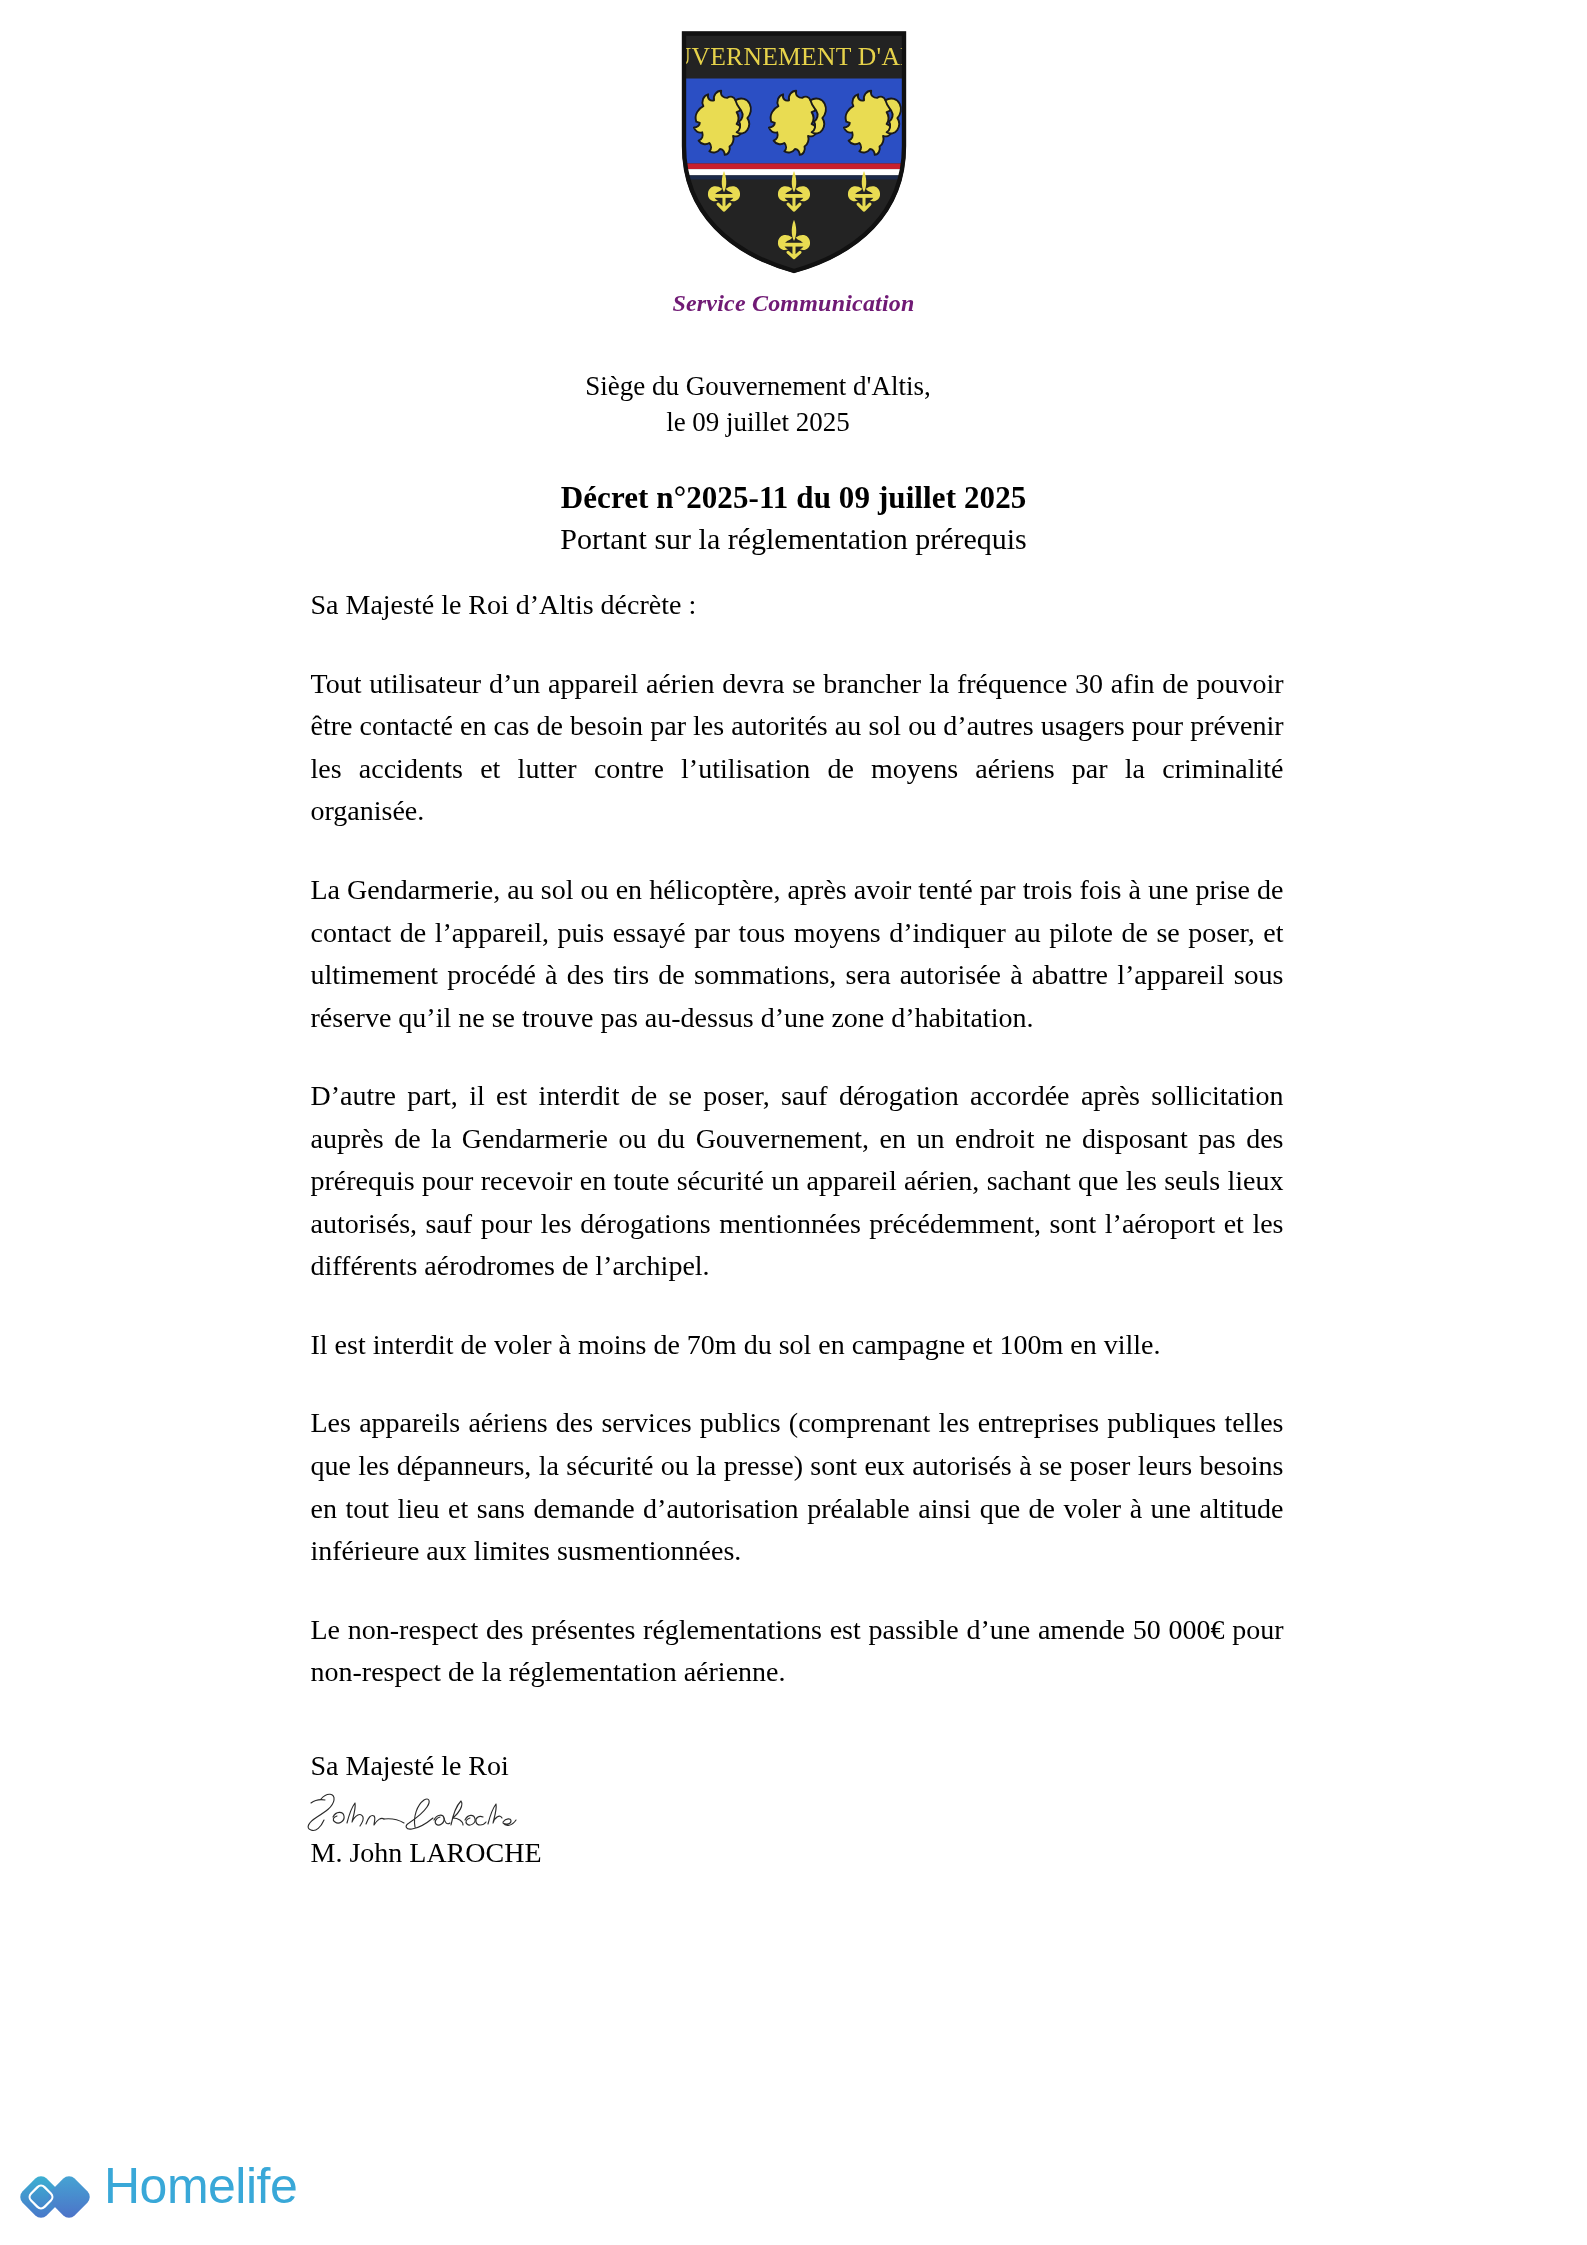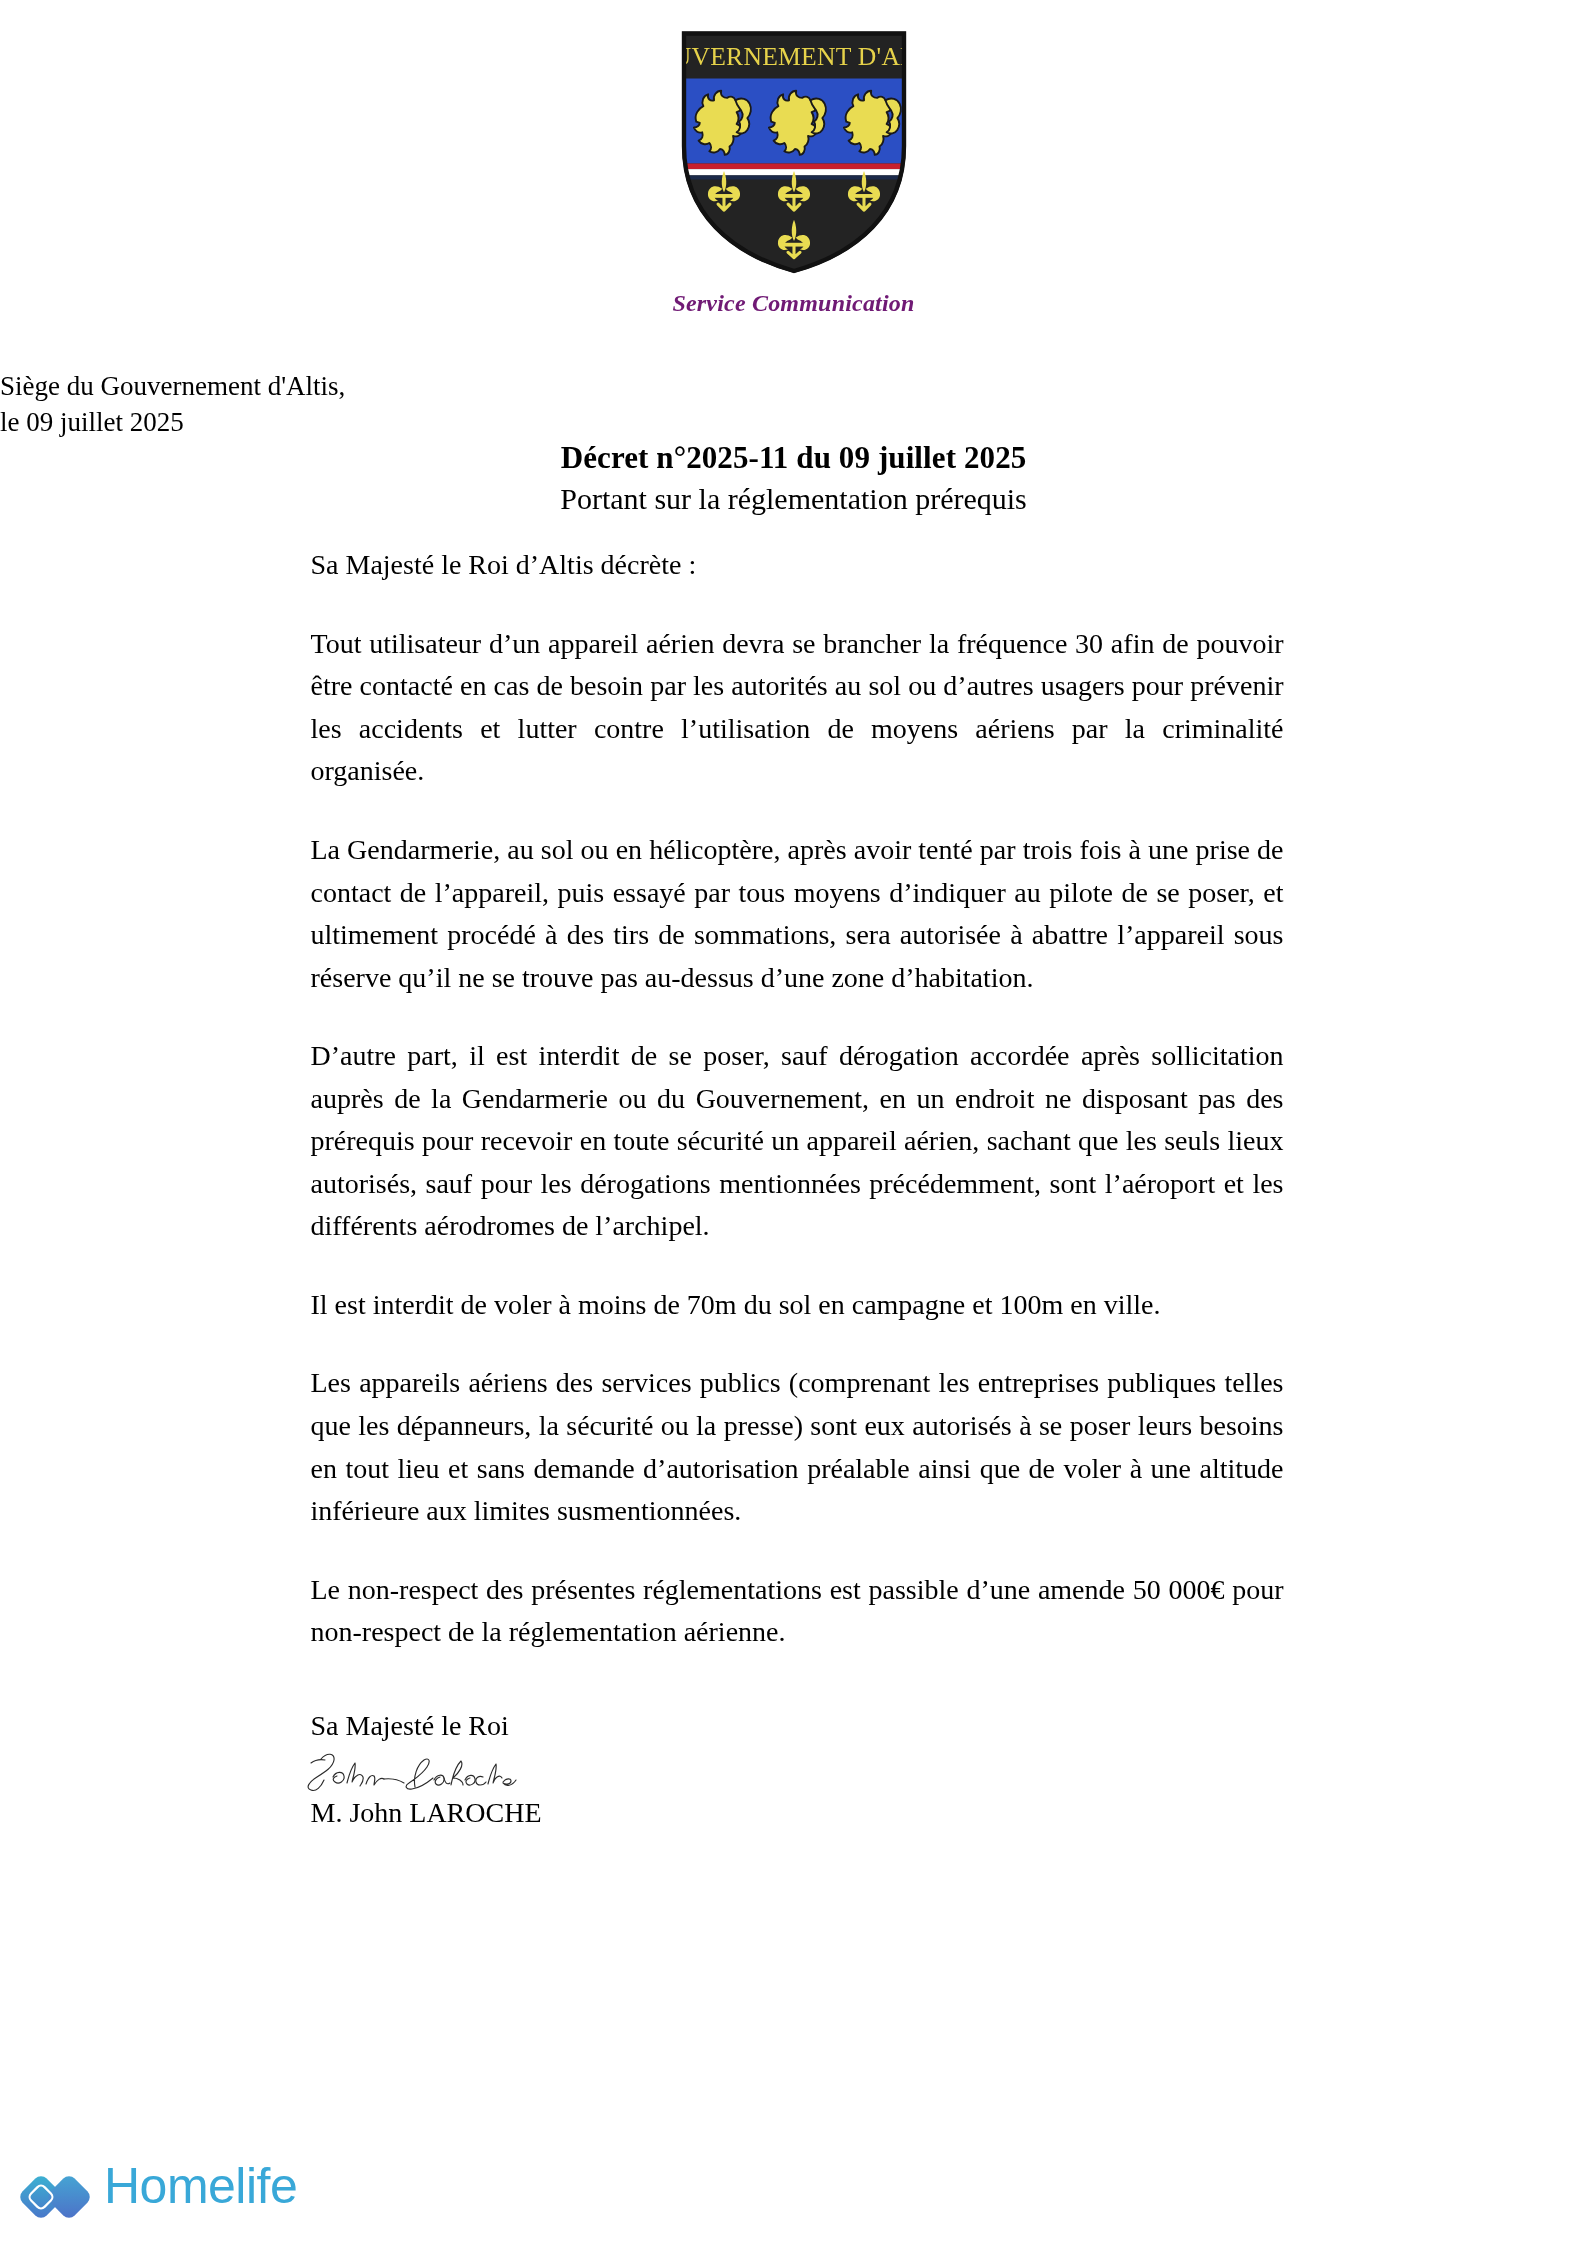--- a/index.html
+++ b/index.html
@@ -43,28 +43,29 @@
     font-style: italic;
     font-size: 24px;
     letter-spacing: 0.2px;
     color: #701a75;
   }
 
   
   .address {
     margin-top: 52px;
     padding-right: 71px;
-    text-align: left;
+    text-align: center;
     font-size: 27px;
     line-height: 1.32;
   }
   .address div { white-space: nowrap; }
 
   
   .title-block {
+    margin-top: 40px;
     text-align: center;
   }
   .decree-title {
     font-size: 31px;
     font-weight: bold;
     letter-spacing: 0.1px;
   }
   .decree-subtitle {
     font-size: 30px;
     margin-top: 6px;

